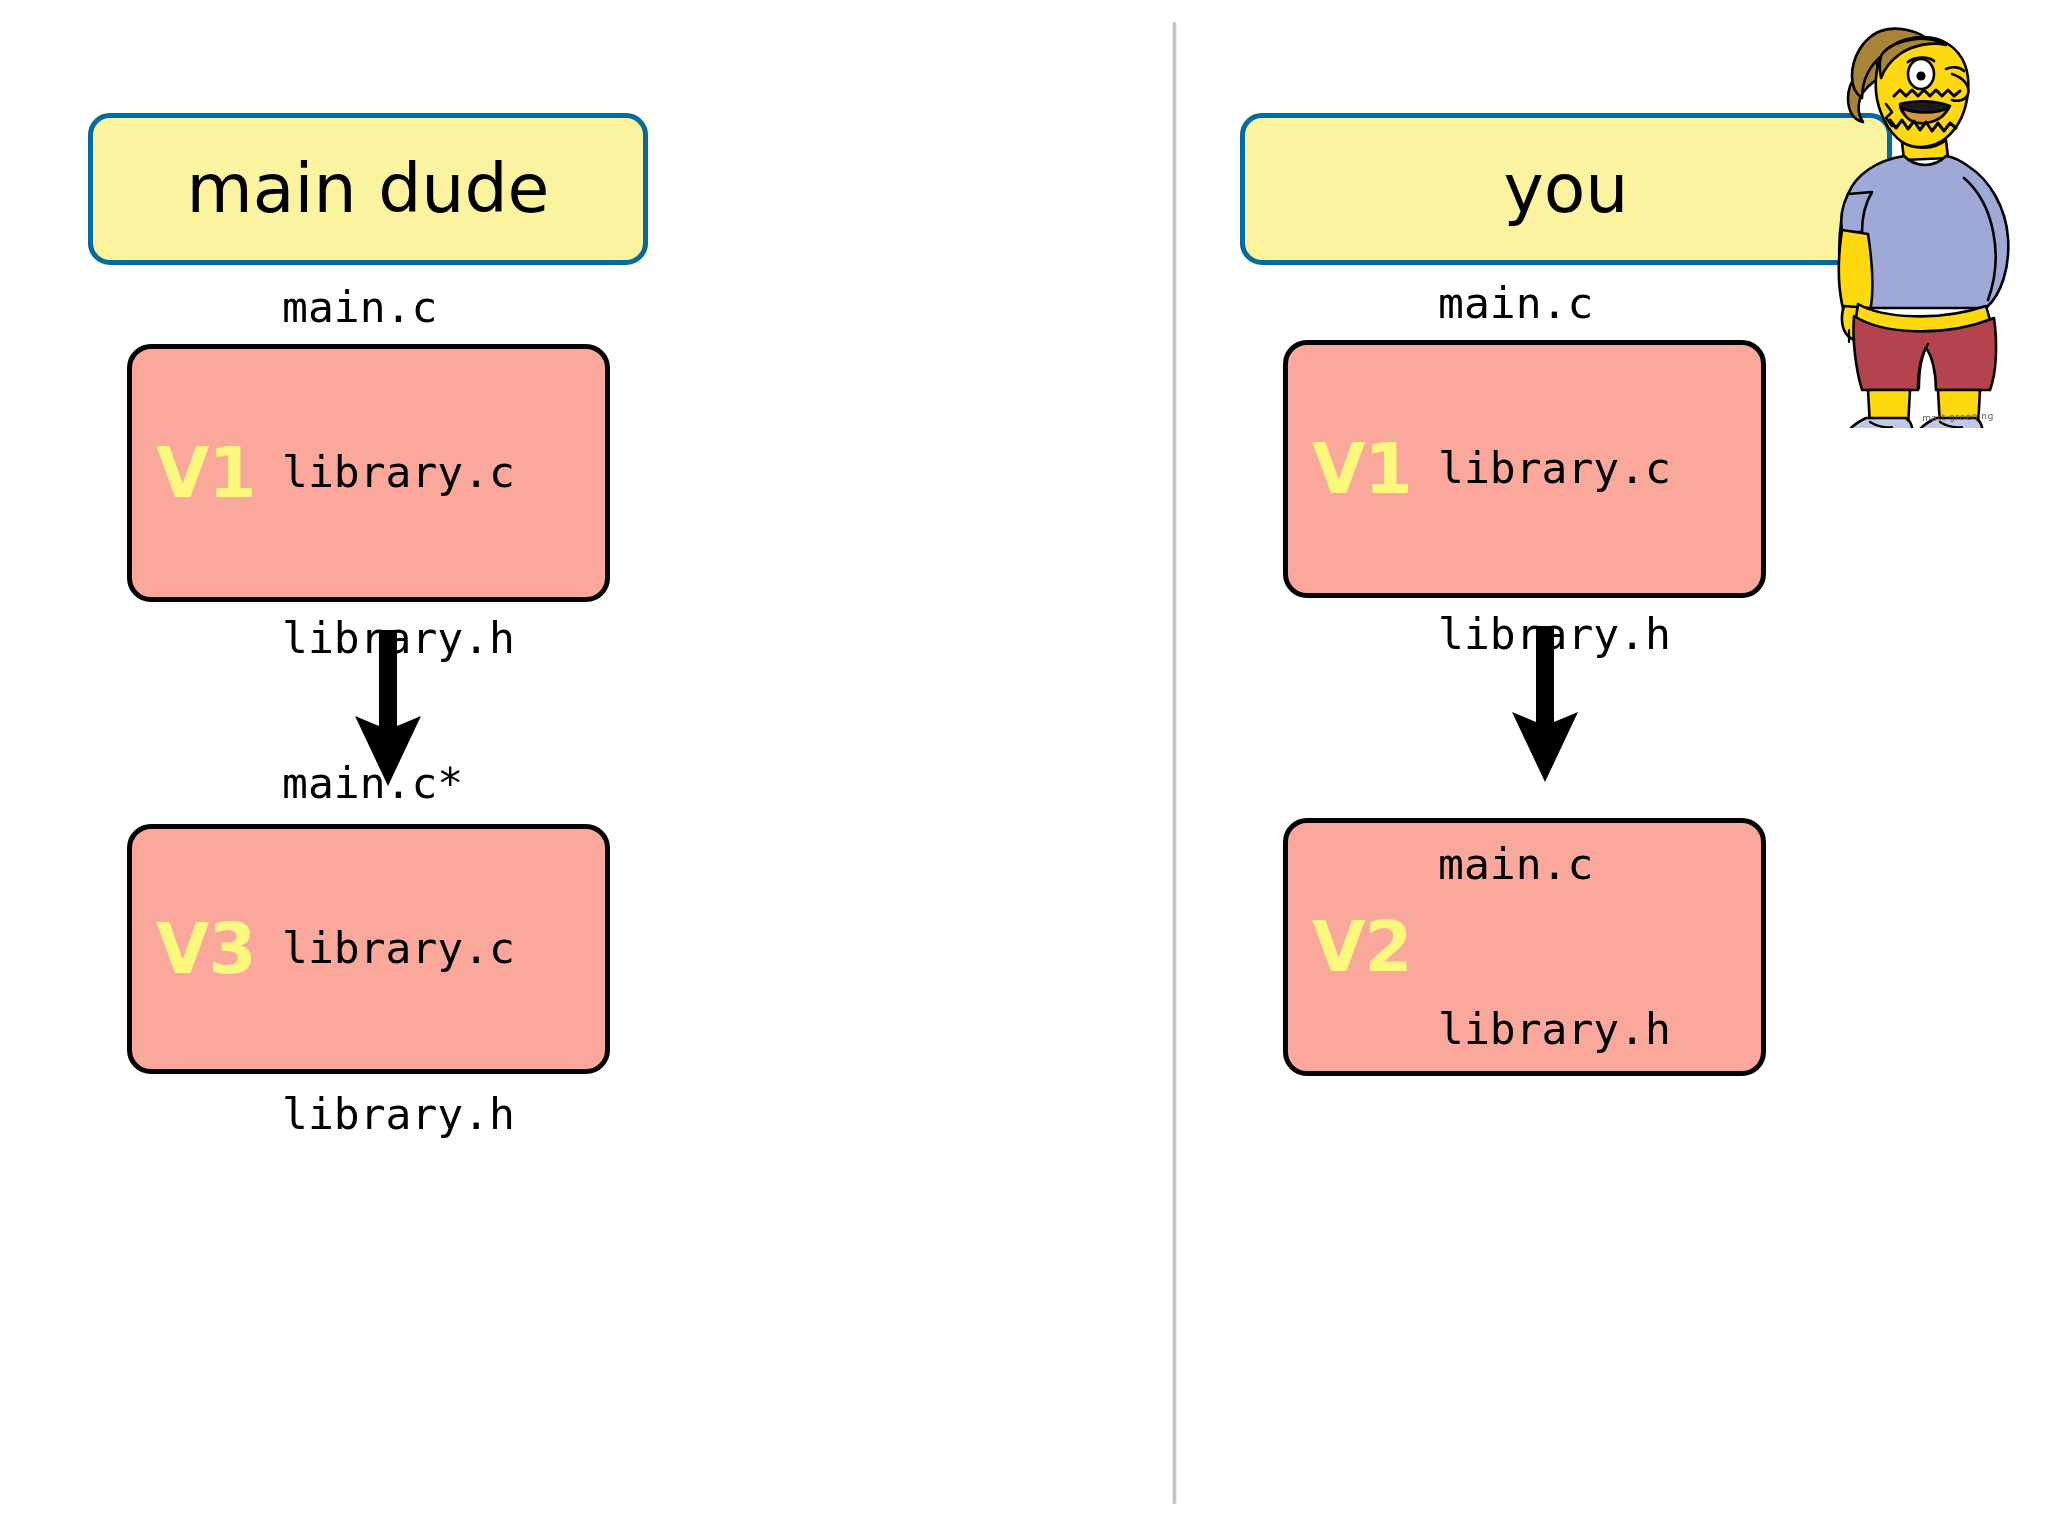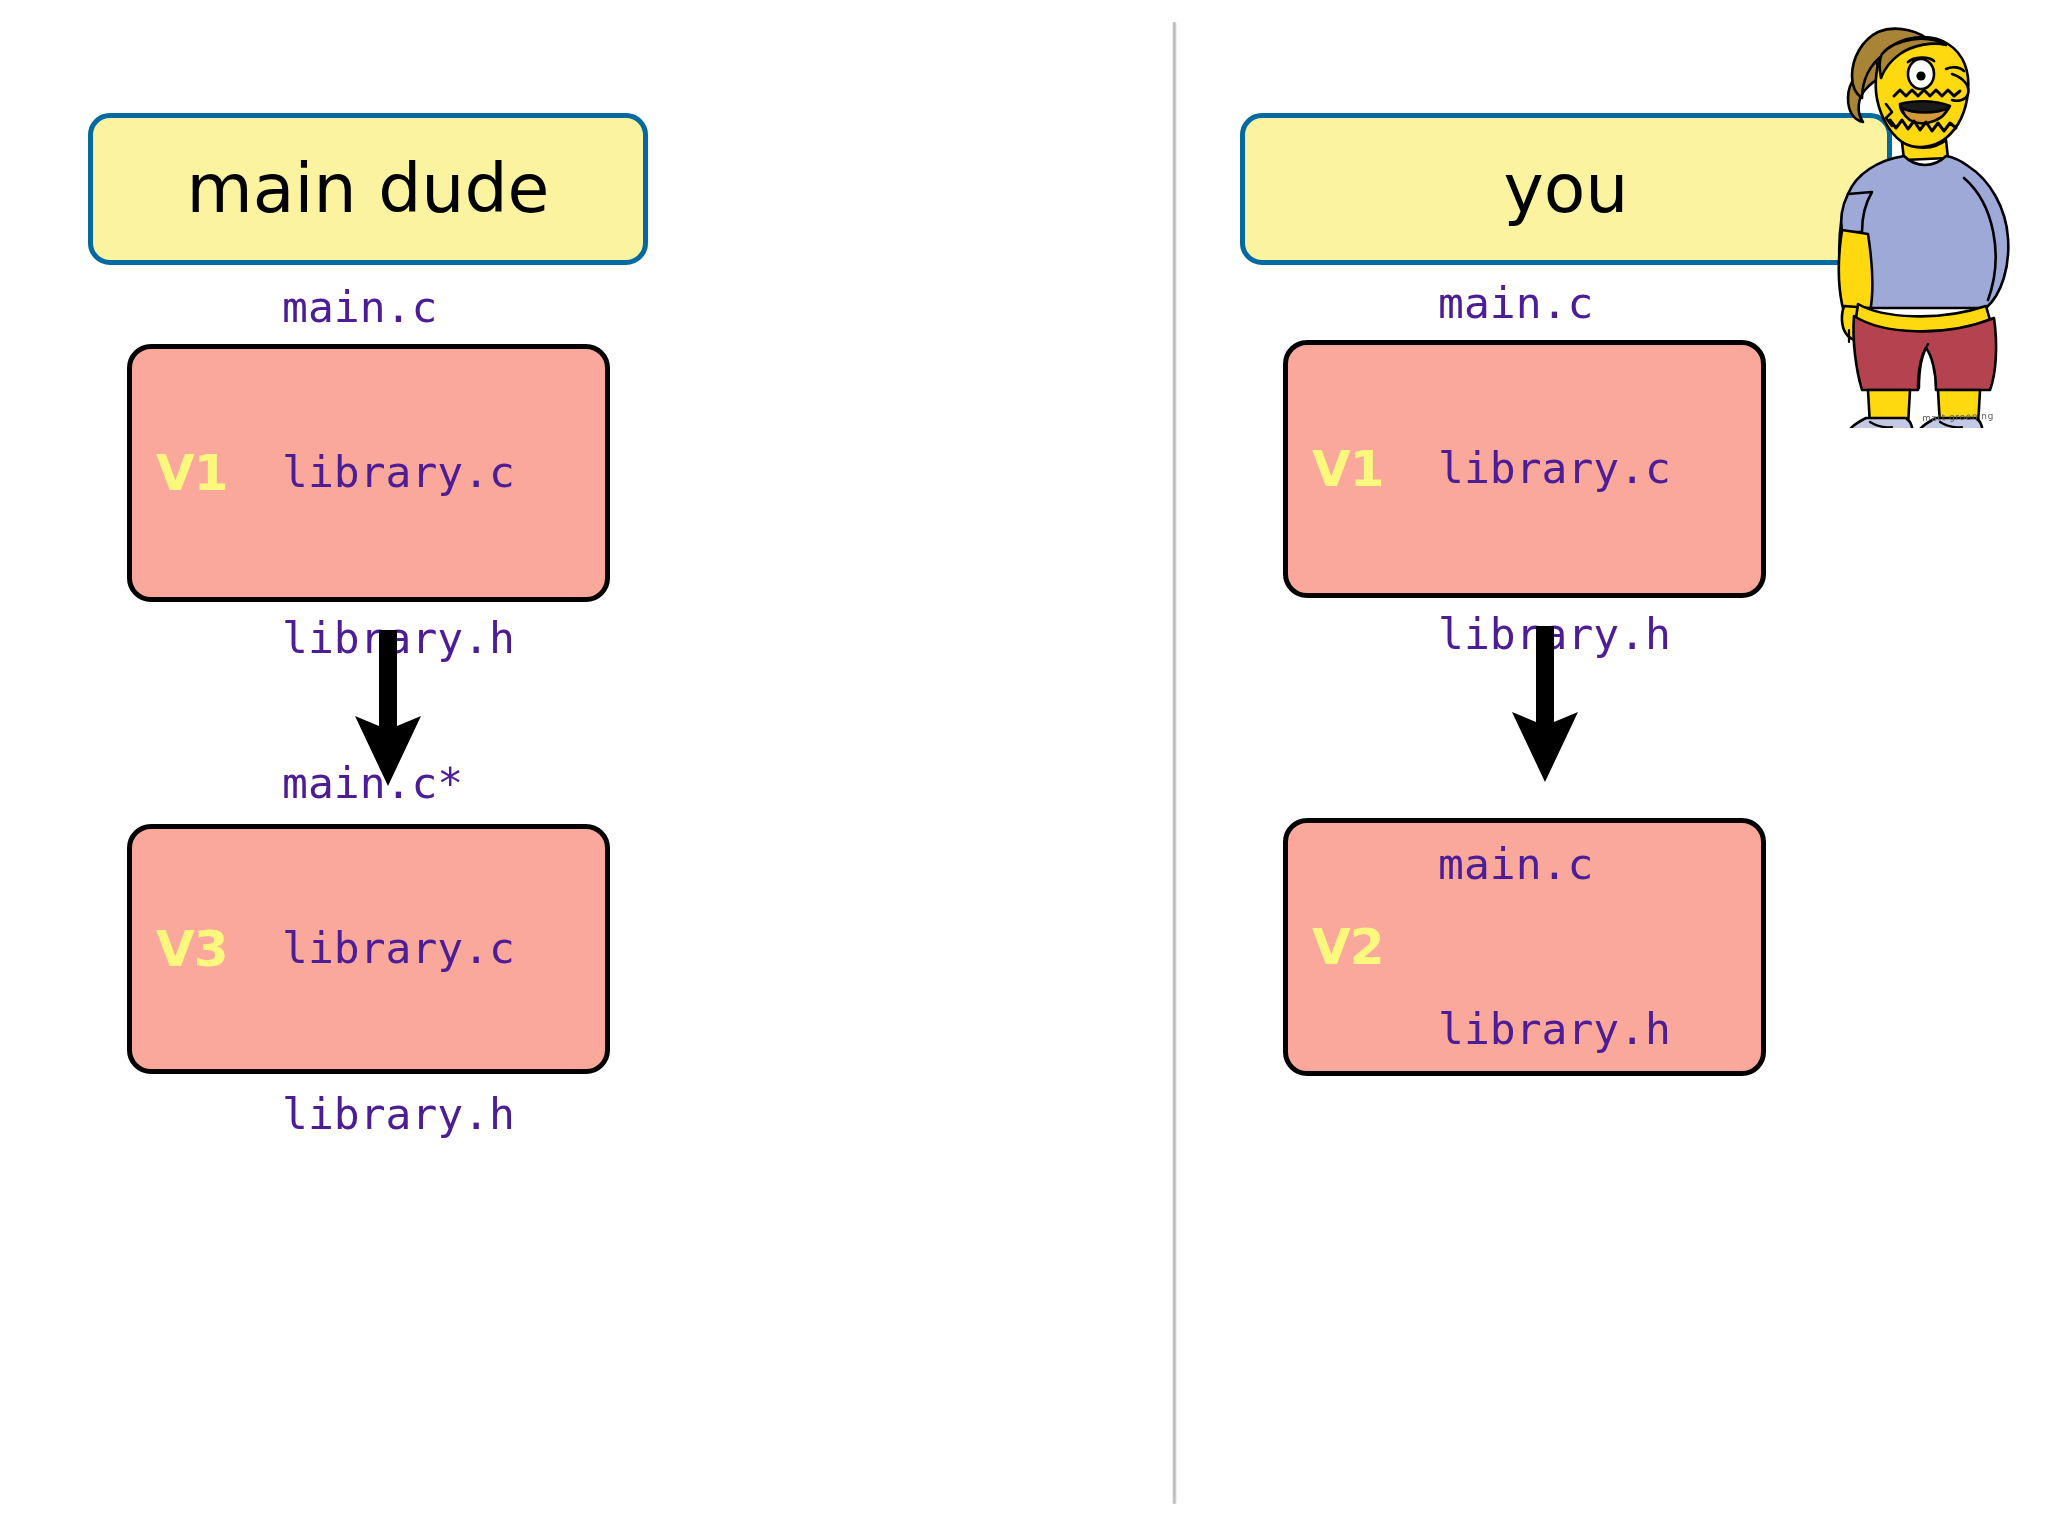--- a/index.html
+++ b/index.html
@@ -108,34 +108,34 @@
   .version-box.right-v-b {
     left: 1283px;
     top: 818px;
     width: 483px;
     height: 258px;
   }
 
   .version-tag {
     font-family: "DejaVu Sans", sans-serif;
     font-weight: 700;
-    font-size: 50px;
+    font-size: 69px;
     color: #fcf87e;
     line-height: 1;
     margin-left: 24px;
     width: 126px;
     flex: 0 0 126px;
     letter-spacing: -1px;
   }
 
   .file-list {
     font-family: "DejaVu Sans Mono", monospace;
     font-size: 43px;
     line-height: 1.28;
-    color: #4c1d95;
+    color: #000000;
     letter-spacing: 0px;
     white-space: pre;
   }
   .file-list .fl-row { display: block; }
   .file-list .fl-row.modified { font-weight: 400; }
 
   
   .arrow-wrap {
     position: absolute;
     width: 90px;

